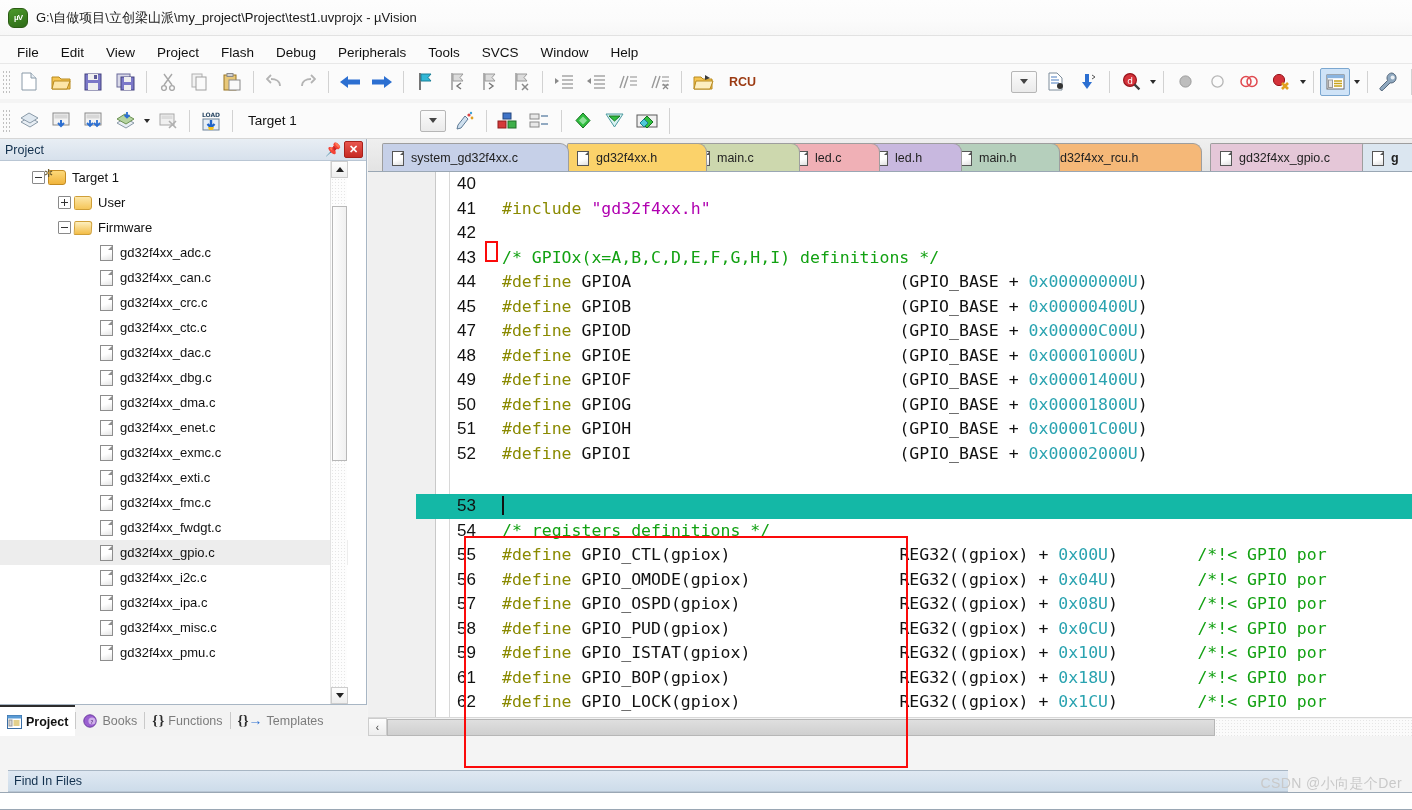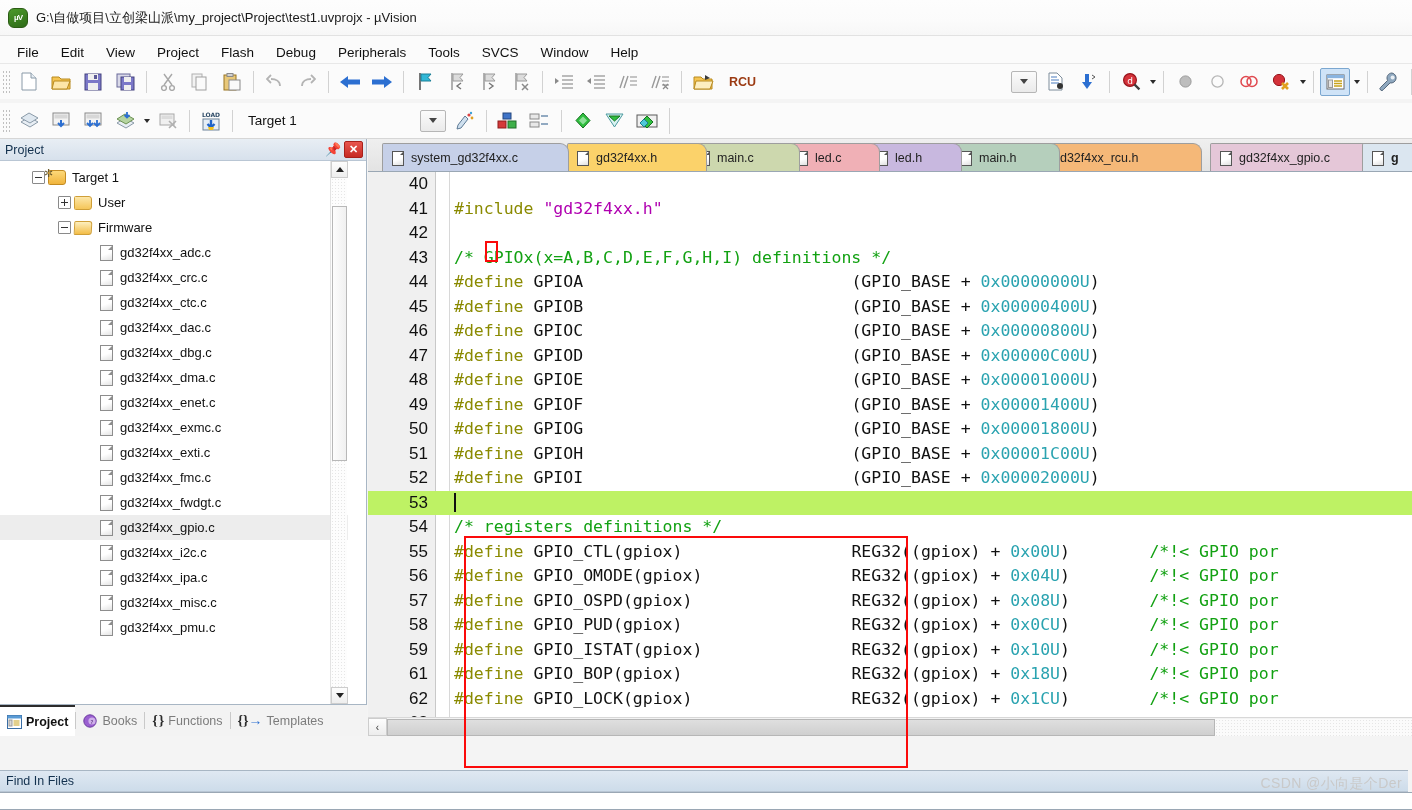--- a/index.html
+++ b/index.html
@@ -205,29 +205,29 @@
     position:absolute; left:0; top:0; width:68px; bottom:0;
     background:#f0f0f0; border-right:1px solid #c9c9c9;
   }
   .gutter-marks {
     position:absolute; left:68px; top:0; width:14px; bottom:0; background:#ffffff;
     border-right:1px solid #d8d8d8;
   }
   .code {
     position:absolute; left:0; top:0; right:0; bottom:0;
     font-family:"DejaVu Sans Mono","Liberation Mono",monospace;
-    font-size:16.5px; line-height:24.5px;
+    font-size:16.5px; line-height:24.5px;padding-left:48px;
   }
   .cline { position:relative; height:24.5px; white-space:pre; }
   .cline .ln {
     position:absolute; left:0; width:60px; text-align:right;
     font-family:"Liberation Sans",sans-serif; font-size:17px; color:#111; line-height:24.5px;
   }
   .cline .src { position:absolute; left:86px; line-height:24.5px; }
-  .cline.hl { background:#bef264; }
+  .cline.hl { background:#14b8a6;margin-top:28px; }
   .cline.hl .ln { background:transparent; }
   .kw  { color:#8a8a00; }     
   .id  { color:#111111; }
   .cmt { color:#12a112; }
   .num { color:#2aa3b0; }
   .str { color:#b000b0; }
   .op  { color:#111111; }
   .inc { color:#8a8a00; }
 
   .caret-blk { position:absolute; left:86px; top:2px; width:1.5px; height:19px; background:#111; }
@@ -248,21 +248,21 @@
   }
   .hscroll .hs-thumb {
     height:17px; background:linear-gradient(180deg,#dfdfdf,#cfcfcf);
     border:1px solid #b6b6b6; flex:0 0 auto;
   }
   .hscroll .hs-rest { flex:1 1 auto; height:17px;
     background-image: radial-gradient(#e6e6e6 42%, #fbfbfb 44%); background-size:3px 3px;}
 
   
   .fif-header {
-    position:absolute; left:0; top:770px; width:1408px; height:22px;
+    position:absolute; left:8px; top:770px; width:1280px; height:22px;
     background:linear-gradient(180deg,#dfe8f2,#cddcea);
     border-top:1px solid #a8b6c4; border-bottom:1px solid #b9c6d4;
     display:flex; align-items:center; padding-left:6px;
     font-size:12.5px; color:#13314e;
   }
   .fif-body {
     position:absolute; left:0; top:792px; width:1412px; height:18px;
     background:#ffffff; border:1px solid #9aa7b4; border-left:none; border-right:none;
   }
   .watermark {
@@ -653,20 +653,26 @@
         <div class="tree-row">
           <div class="tree-indent" style="width: 84px;"></div>
           <div class="expander none"></div>
           <div class="ico-file"></div>
           <span>gd32f4xx_adc.c</span>
         </div>
         <div class="tree-row">
           <div class="tree-indent" style="width: 84px;"></div>
           <div class="expander none"></div>
           <div class="ico-file"></div>
+          <span>gd32f4xx_can.c</span>
+        </div>
+        <div class="tree-row">
+          <div class="tree-indent" style="width: 84px;"></div>
+          <div class="expander none"></div>
+          <div class="ico-file"></div>
           <span>gd32f4xx_crc.c</span>
         </div>
         <div class="tree-row">
           <div class="tree-indent" style="width: 84px;"></div>
           <div class="expander none"></div>
           <div class="ico-file"></div>
           <span>gd32f4xx_ctc.c</span>
         </div>
         <div class="tree-row">
           <div class="tree-indent" style="width: 84px;"></div>
@@ -842,21 +848,20 @@
     <div class="code-wrap">
       <div class="gutter"></div>
       <div class="gutter-marks"></div>
       <div class="code" id="code">
           <div class="cline"><span class="ln">40</span><span class="src"></span></div>
           <div class="cline"><span class="ln">41</span><span class="src"><span class="inc">#include </span><span class="str">"gd32f4xx.h"</span></span></div>
           <div class="cline"><span class="ln">42</span><span class="src"></span></div>
           <div class="cline"><span class="ln">43</span><span class="src"><span class="cmt">/* GPIOx(x=A,B,C,D,E,F,G,H,I) definitions */</span></span></div>
           <div class="cline"><span class="ln">44</span><span class="src"><span class="kw">#define </span><span class="id">GPIOA</span><span class="op">                           </span><span class="op">(GPIO_BASE + </span><span class="num">0x00000000U</span><span class="op">)</span></span></div>
           <div class="cline"><span class="ln">45</span><span class="src"><span class="kw">#define </span><span class="id">GPIOB</span><span class="op">                           </span><span class="op">(GPIO_BASE + </span><span class="num">0x00000400U</span><span class="op">)</span></span></div>
-          <div class="cline"><span class="ln">46</span><span class="src"><span class="kw">#define </span><span class="id">GPIOC</span><span class="op">                           </span><span class="op">(GPIO_BASE + </span><span class="num">0x00000800U</span><span class="op">)</span></span></div>
           <div class="cline"><span class="ln">47</span><span class="src"><span class="kw">#define </span><span class="id">GPIOD</span><span class="op">                           </span><span class="op">(GPIO_BASE + </span><span class="num">0x00000C00U</span><span class="op">)</span></span></div>
           <div class="cline"><span class="ln">48</span><span class="src"><span class="kw">#define </span><span class="id">GPIOE</span><span class="op">                           </span><span class="op">(GPIO_BASE + </span><span class="num">0x00001000U</span><span class="op">)</span></span></div>
           <div class="cline"><span class="ln">49</span><span class="src"><span class="kw">#define </span><span class="id">GPIOF</span><span class="op">                           </span><span class="op">(GPIO_BASE + </span><span class="num">0x00001400U</span><span class="op">)</span></span></div>
           <div class="cline"><span class="ln">50</span><span class="src"><span class="kw">#define </span><span class="id">GPIOG</span><span class="op">                           </span><span class="op">(GPIO_BASE + </span><span class="num">0x00001800U</span><span class="op">)</span></span></div>
           <div class="cline"><span class="ln">51</span><span class="src"><span class="kw">#define </span><span class="id">GPIOH</span><span class="op">                           </span><span class="op">(GPIO_BASE + </span><span class="num">0x00001C00U</span><span class="op">)</span></span></div>
           <div class="cline"><span class="ln">52</span><span class="src"><span class="kw">#define </span><span class="id">GPIOI</span><span class="op">                           </span><span class="op">(GPIO_BASE + </span><span class="num">0x00002000U</span><span class="op">)</span></span></div>
           <div class="cline hl"><span class="ln">53</span><span class="src"></span><span class="caret-blk"></span></div>
           <div class="cline"><span class="ln">54</span><span class="src"><span class="cmt">/* registers definitions */</span></span></div>
           <div class="cline"><span class="ln">55</span><span class="src"><span class="kw">#define </span><span class="id">GPIO_CTL(gpiox)</span><span class="op">                 </span><span class="op">REG32((gpiox) + </span><span class="num">0x00U</span><span class="op">)        </span><span class="cmt">/*!&lt; GPIO por</span></span></div>
           <div class="cline"><span class="ln">56</span><span class="src"><span class="kw">#define </span><span class="id">GPIO_OMODE(gpiox)</span><span class="op">               </span><span class="op">REG32((gpiox) + </span><span class="num">0x04U</span><span class="op">)        </span><span class="cmt">/*!&lt; GPIO por</span></span></div>

